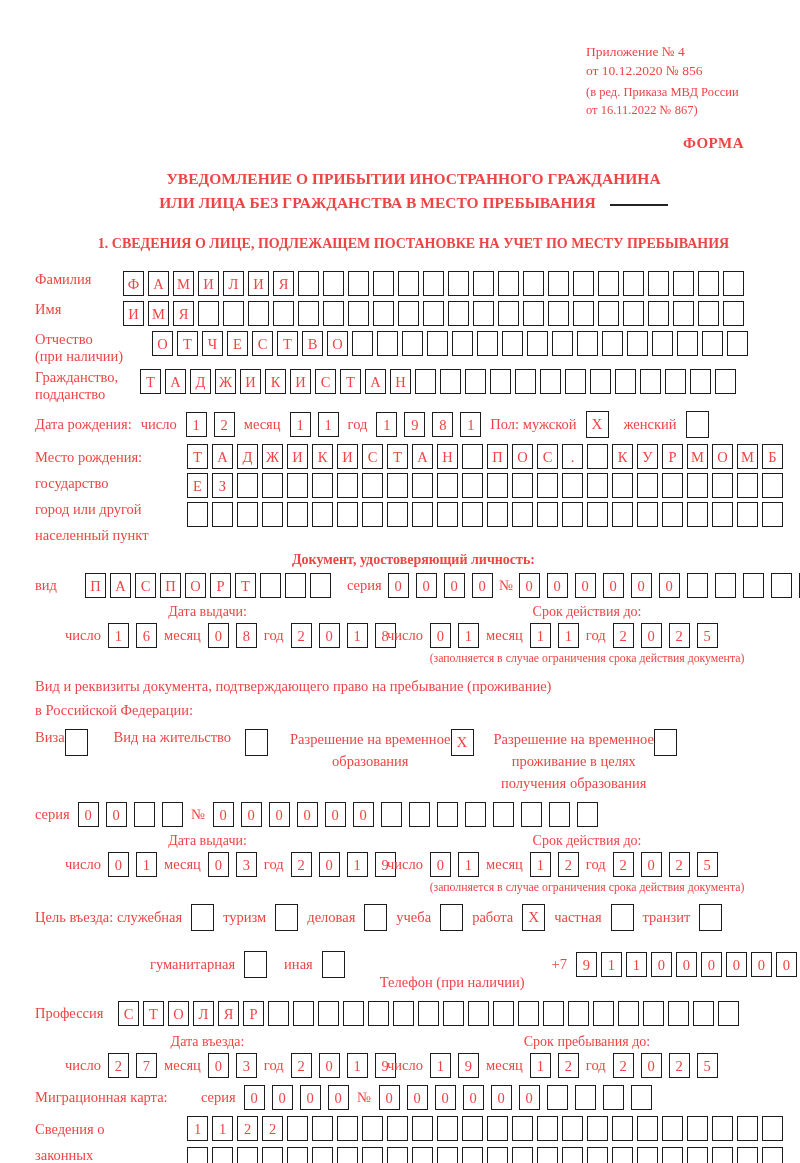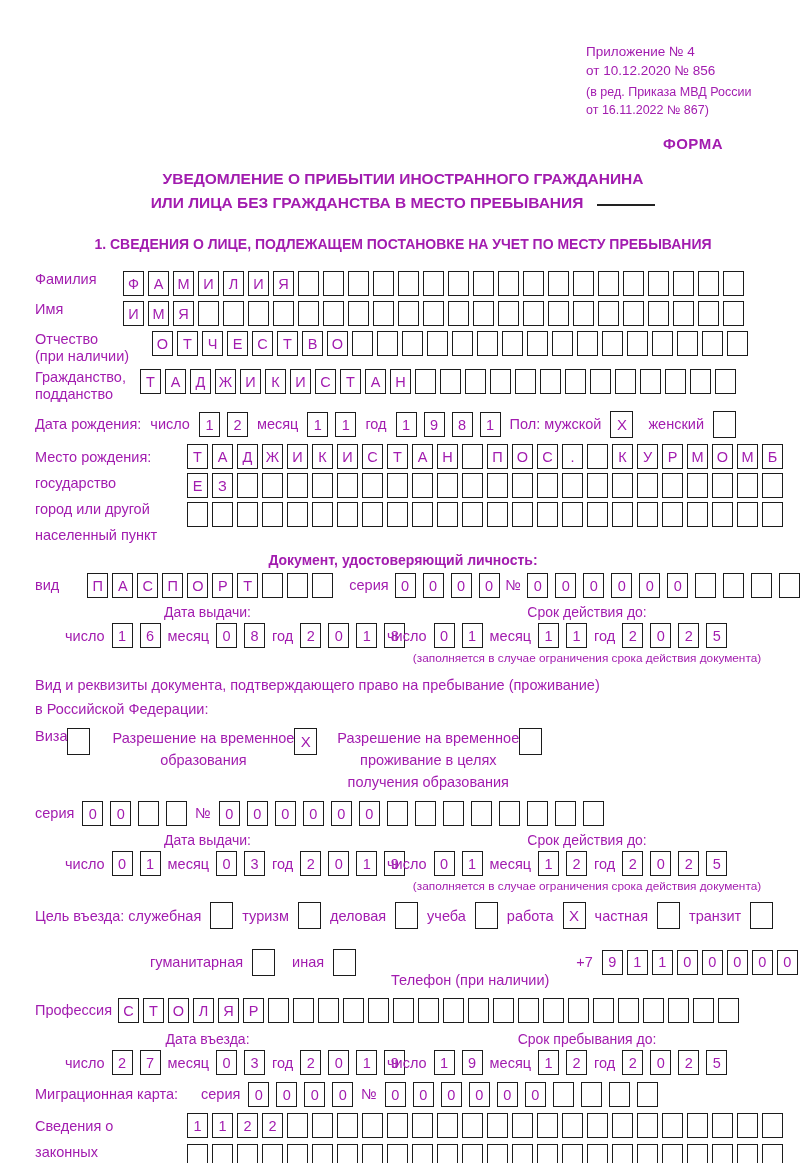--- a/index.html
+++ b/index.html
@@ -1,20 +1,20 @@
 <!DOCTYPE html>
 <html><head>
 <meta charset="utf-8">
 <style>
   html,body{margin:0;padding:0;background:#ffffff;}
   .page{
     width:800px;height:1163px;box-sizing:border-box;position:relative;
-    background:#fff;color:#a21caf;overflow:hidden;
-    padding:42px 29px 0 35px;
-    font-family:Liberation Sans, sans-serif;
+    background:#fff;color:#ef4444;overflow:hidden;
+    padding:42px 8px 0 35px;
+    font-family:Liberation Serif, serif;
   }
   
   .hdr{margin-left:551px;font-size:13.5px;line-height:1.42;}
   .hdr .sub{font-size:12.5px;margin-top:4px;line-height:1.4;}
   .forma{margin-top:16px;margin-right:48px;text-align:right;font-weight:bold;font-size:15px;letter-spacing:.5px;}
   .title{margin-top:15px;text-align:center;font-weight:bold;font-size:15.5px;line-height:1.55;}
   .uline{display:inline-block;width:58px;border-bottom:2px solid #222;margin-left:14px;transform:translateY(-2px);}
   .sec{margin-top:21px;text-align:center;font-weight:bold;font-size:14px;}
   
   .row{display:flex;align-items:flex-start;margin-top:5px;}
@@ -406,20 +406,26 @@
     <span>в Российской Федерации:</span>
   </div>
 
   <div class="row" style="margin-top:6px;gap:14px;">
     <span class="pair">
       <span class="lbl">Виза</span>
       <span class="cb">
           <span class="cell"></span>
         </span>
     </span>
+    <span class="pair" style="margin-left:12px;">
+      <span class="lbl">Вид на жительство</span>
+      <span class="cb" style="margin-left:14px;">
+          <span class="cell"></span>
+        </span>
+    </span>
     <span class="pair" style="margin-left:8px;">
       <span class="stack">
         <span>Разрешение на временное</span><br>
         <span>образования</span>
       </span>
       <span class="cb">
           <span class="cell">X</span>
         </span>
     </span>
     <span class="pair" style="margin-left:6px;">

